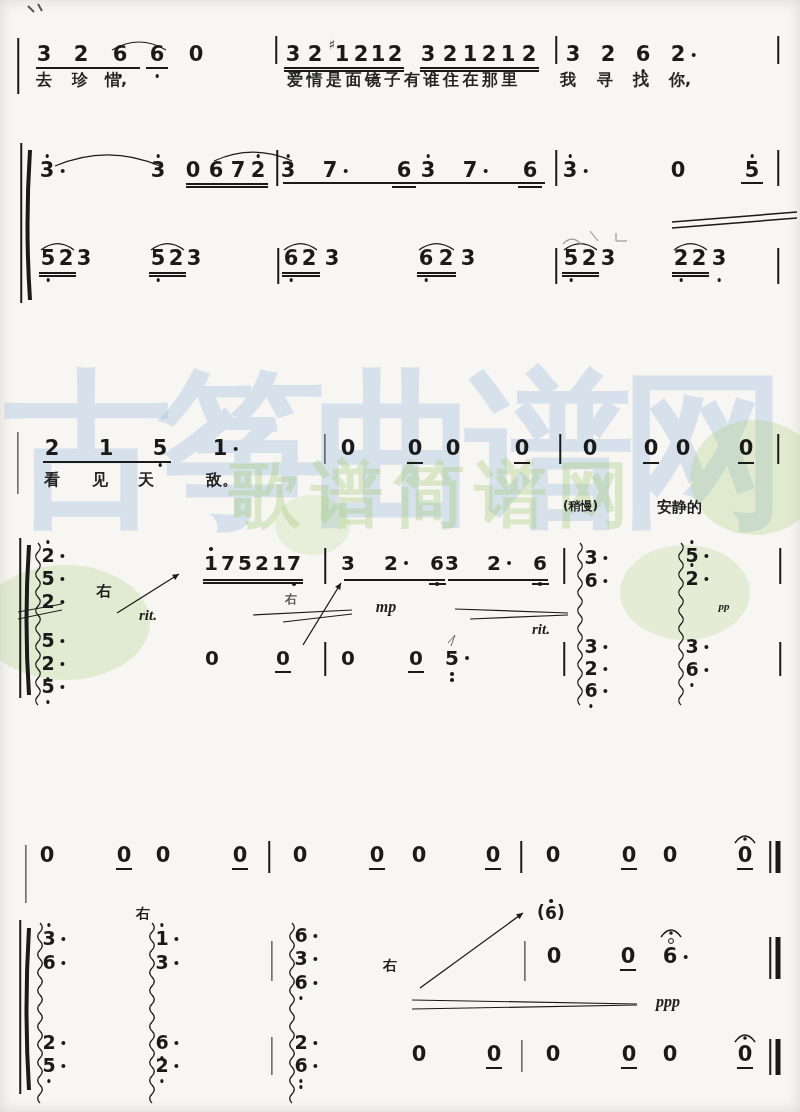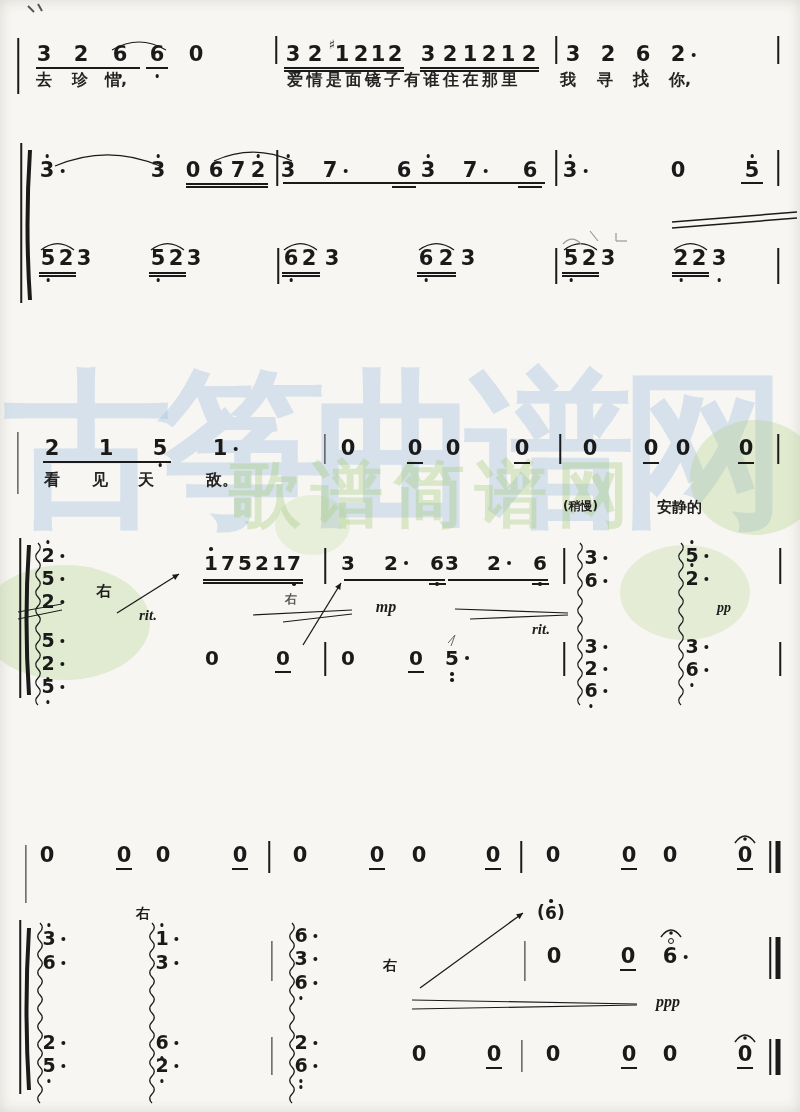--- a/index.html
+++ b/index.html
@@ -263,21 +263,21 @@
       <span class="br" style="left: 564px; top: 642px; width: 1.5px; height: 34px;"></span>
       <span class="nt" style="left: 591px; top: 548px; font-size: 19px;">3<i class="dt ag"></i></span>
       <span class="nt" style="left: 591px; top: 571px; font-size: 19px;">6<i class="dt ag"></i></span>
       <span class="nt" style="left: 591px; top: 637px; font-size: 19px;">3<i class="dt ag"></i></span>
       <span class="nt" style="left: 591px; top: 659px; font-size: 19px;">2<i class="dt ag"></i></span>
       <span class="nt" style="left: 591px; top: 681px; font-size: 19px;">6<i class="dt db"></i><i class="dt ag"></i></span>
       <span class="nt" style="left: 692px; top: 546px; font-size: 19px;">5<i class="dt da"></i><i class="dt ag"></i></span>
       <span class="nt" style="left: 692px; top: 569px; font-size: 19px;">2<i class="dt da"></i><i class="dt ag"></i></span>
       <span class="nt" style="left: 692px; top: 637px; font-size: 19px;">3<i class="dt ag"></i></span>
       <span class="nt" style="left: 692px; top: 660px; font-size: 19px;">6<i class="dt db"></i><i class="dt ag"></i></span>
-      <span class="lb ib" style="left: 724px; top: 601px; font-size: 14px;">pp</span>
+      <span class="lb ib" style="left: 724px; top: 601px; font-size: 11px;">pp</span>
       <span class="br" style="left: 780px; top: 548px; width: 1.5px; height: 36px;"></span>
       <span class="br" style="left: 780px; top: 642px; width: 1.5px; height: 34px;"></span>
       <span class="br" style="left: 26px; top: 845px; width: 1.2px; height: 58px;"></span>
       <span class="nt" style="left: 47px; top: 845px; font-size: 21px;">0</span>
       <span class="nt" style="left: 124px; top: 845px; font-size: 21px;">0</span>
       <span class="ul" style="left: 116px; top: 868px; width: 16px;"></span>
       <span class="nt" style="left: 163px; top: 845px; font-size: 21px;">0</span>
       <span class="nt" style="left: 240px; top: 845px; font-size: 21px;">0</span>
       <span class="ul" style="left: 232px; top: 868px; width: 16px;"></span>
       <span class="br" style="left: 269px; top: 841px; width: 1.5px; height: 32px;"></span>

